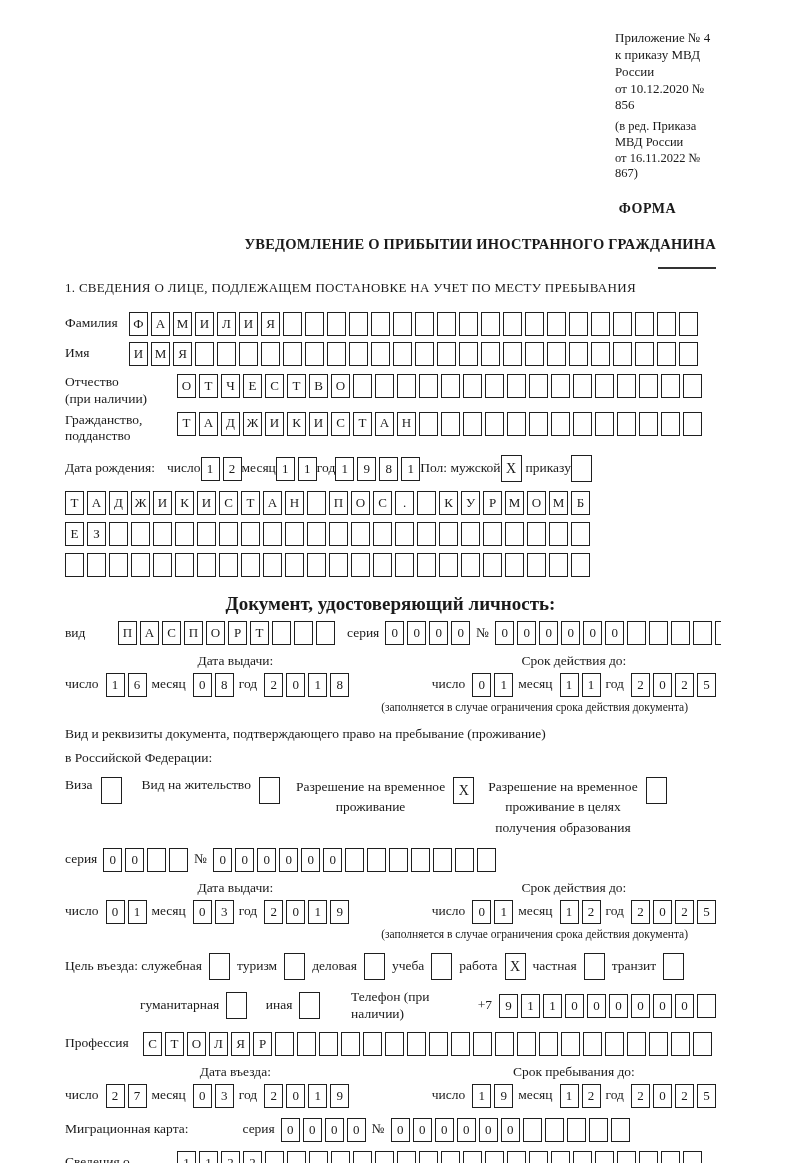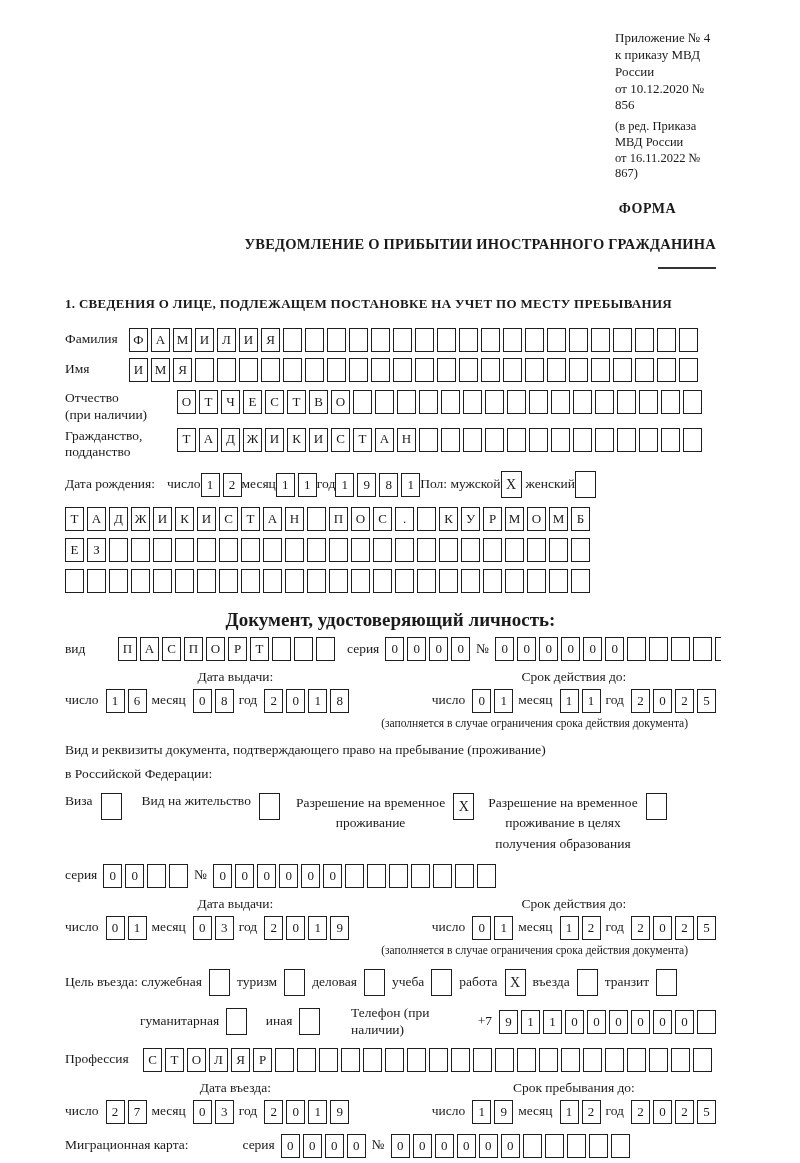--- a/index.html
+++ b/index.html
@@ -8,21 +8,21 @@
     padding:30px 5px 0 65px;position:relative;
     font-family:"Liberation Serif","DejaVu Serif",serif;
     color:#1a1a1a;font-size:13.5px;line-height:1.25;
   }
   .annex{margin-left:550px;font-size:13px;}
   .annex div{margin-bottom:1px;}
   .edition{margin-left:550px;font-size:12.5px;margin-top:6px;}
   .form-word{font-weight:bold;text-align:right;padding-right:40px;margin-top:18px;font-size:14px;letter-spacing:.5px;}
   .title{font-weight:bold;text-align:right;font-size:14.5px;margin-top:18px;letter-spacing:.2px;}
   .title .ul{display:inline-block;width:58px;border-bottom:2px solid #333;margin-left:12px;transform:translateY(2px);}
-  .sec-head{font-weight:bold;font-size:13px;margin-top:24px;letter-spacing:.3px;}
+  .sec-head{font-weight:normal;font-size:13px;margin-top:8px;letter-spacing:.3px;}
   .cells{display:inline-flex;gap:3px;flex:0 0 auto;}
   .cell{
     width:17px;height:22px;border:1.6px solid #1f1f1f;box-sizing:content-box;
     display:inline-flex;align-items:center;justify-content:center;
     font-size:13px;background:#fff;flex:0 0 auto;
   }
   .cbox{
     width:19px;height:25px;border:1.6px solid #1f1f1f;display:inline-flex;
     align-items:center;justify-content:center;font-size:14px;flex:0 0 auto;background:#fff;
   }
@@ -215,21 +215,21 @@
     <span>год</span>
     <span class="cells">
         <span class="cell">1</span>
         <span class="cell">9</span>
         <span class="cell">8</span>
         <span class="cell">1</span>
       </span>
     <span>Пол: мужской</span>
     <span class="cbox">X</span>
     <span style="width:4px;"></span>
-    <span>женский</span>
+    <span>приказу</span>
     <span class="cbox"></span>
   </div>
 
   <div class="row-top" style="margin-top:9px;">
     <span class="stack">
       <span class="cells">
           <span class="cell">Т</span>
           <span class="cell">А</span>
           <span class="cell">Д</span>
           <span class="cell">Ж</span>
@@ -505,21 +505,21 @@
     <span>Цель въезда: служебная</span>
     <span class="cbox"></span>
     <span>туризм</span>
     <span class="cbox"></span>
     <span>деловая</span>
     <span class="cbox"></span>
     <span>учеба</span>
     <span class="cbox"></span>
     <span>работа</span>
     <span class="cbox">X</span>
-    <span>въезда</span>
+    <span>частная</span>
     <span class="cbox"></span>
     <span>транзит</span>
     <span class="cbox"></span>
   </div>
 
   <div class="purps" style="margin-left:75px;margin-top:9px;">
     <span>гуманитарная</span>
     <span class="cbox"></span>
     <span style="width:6px;"></span>
     <span>иная</span>

